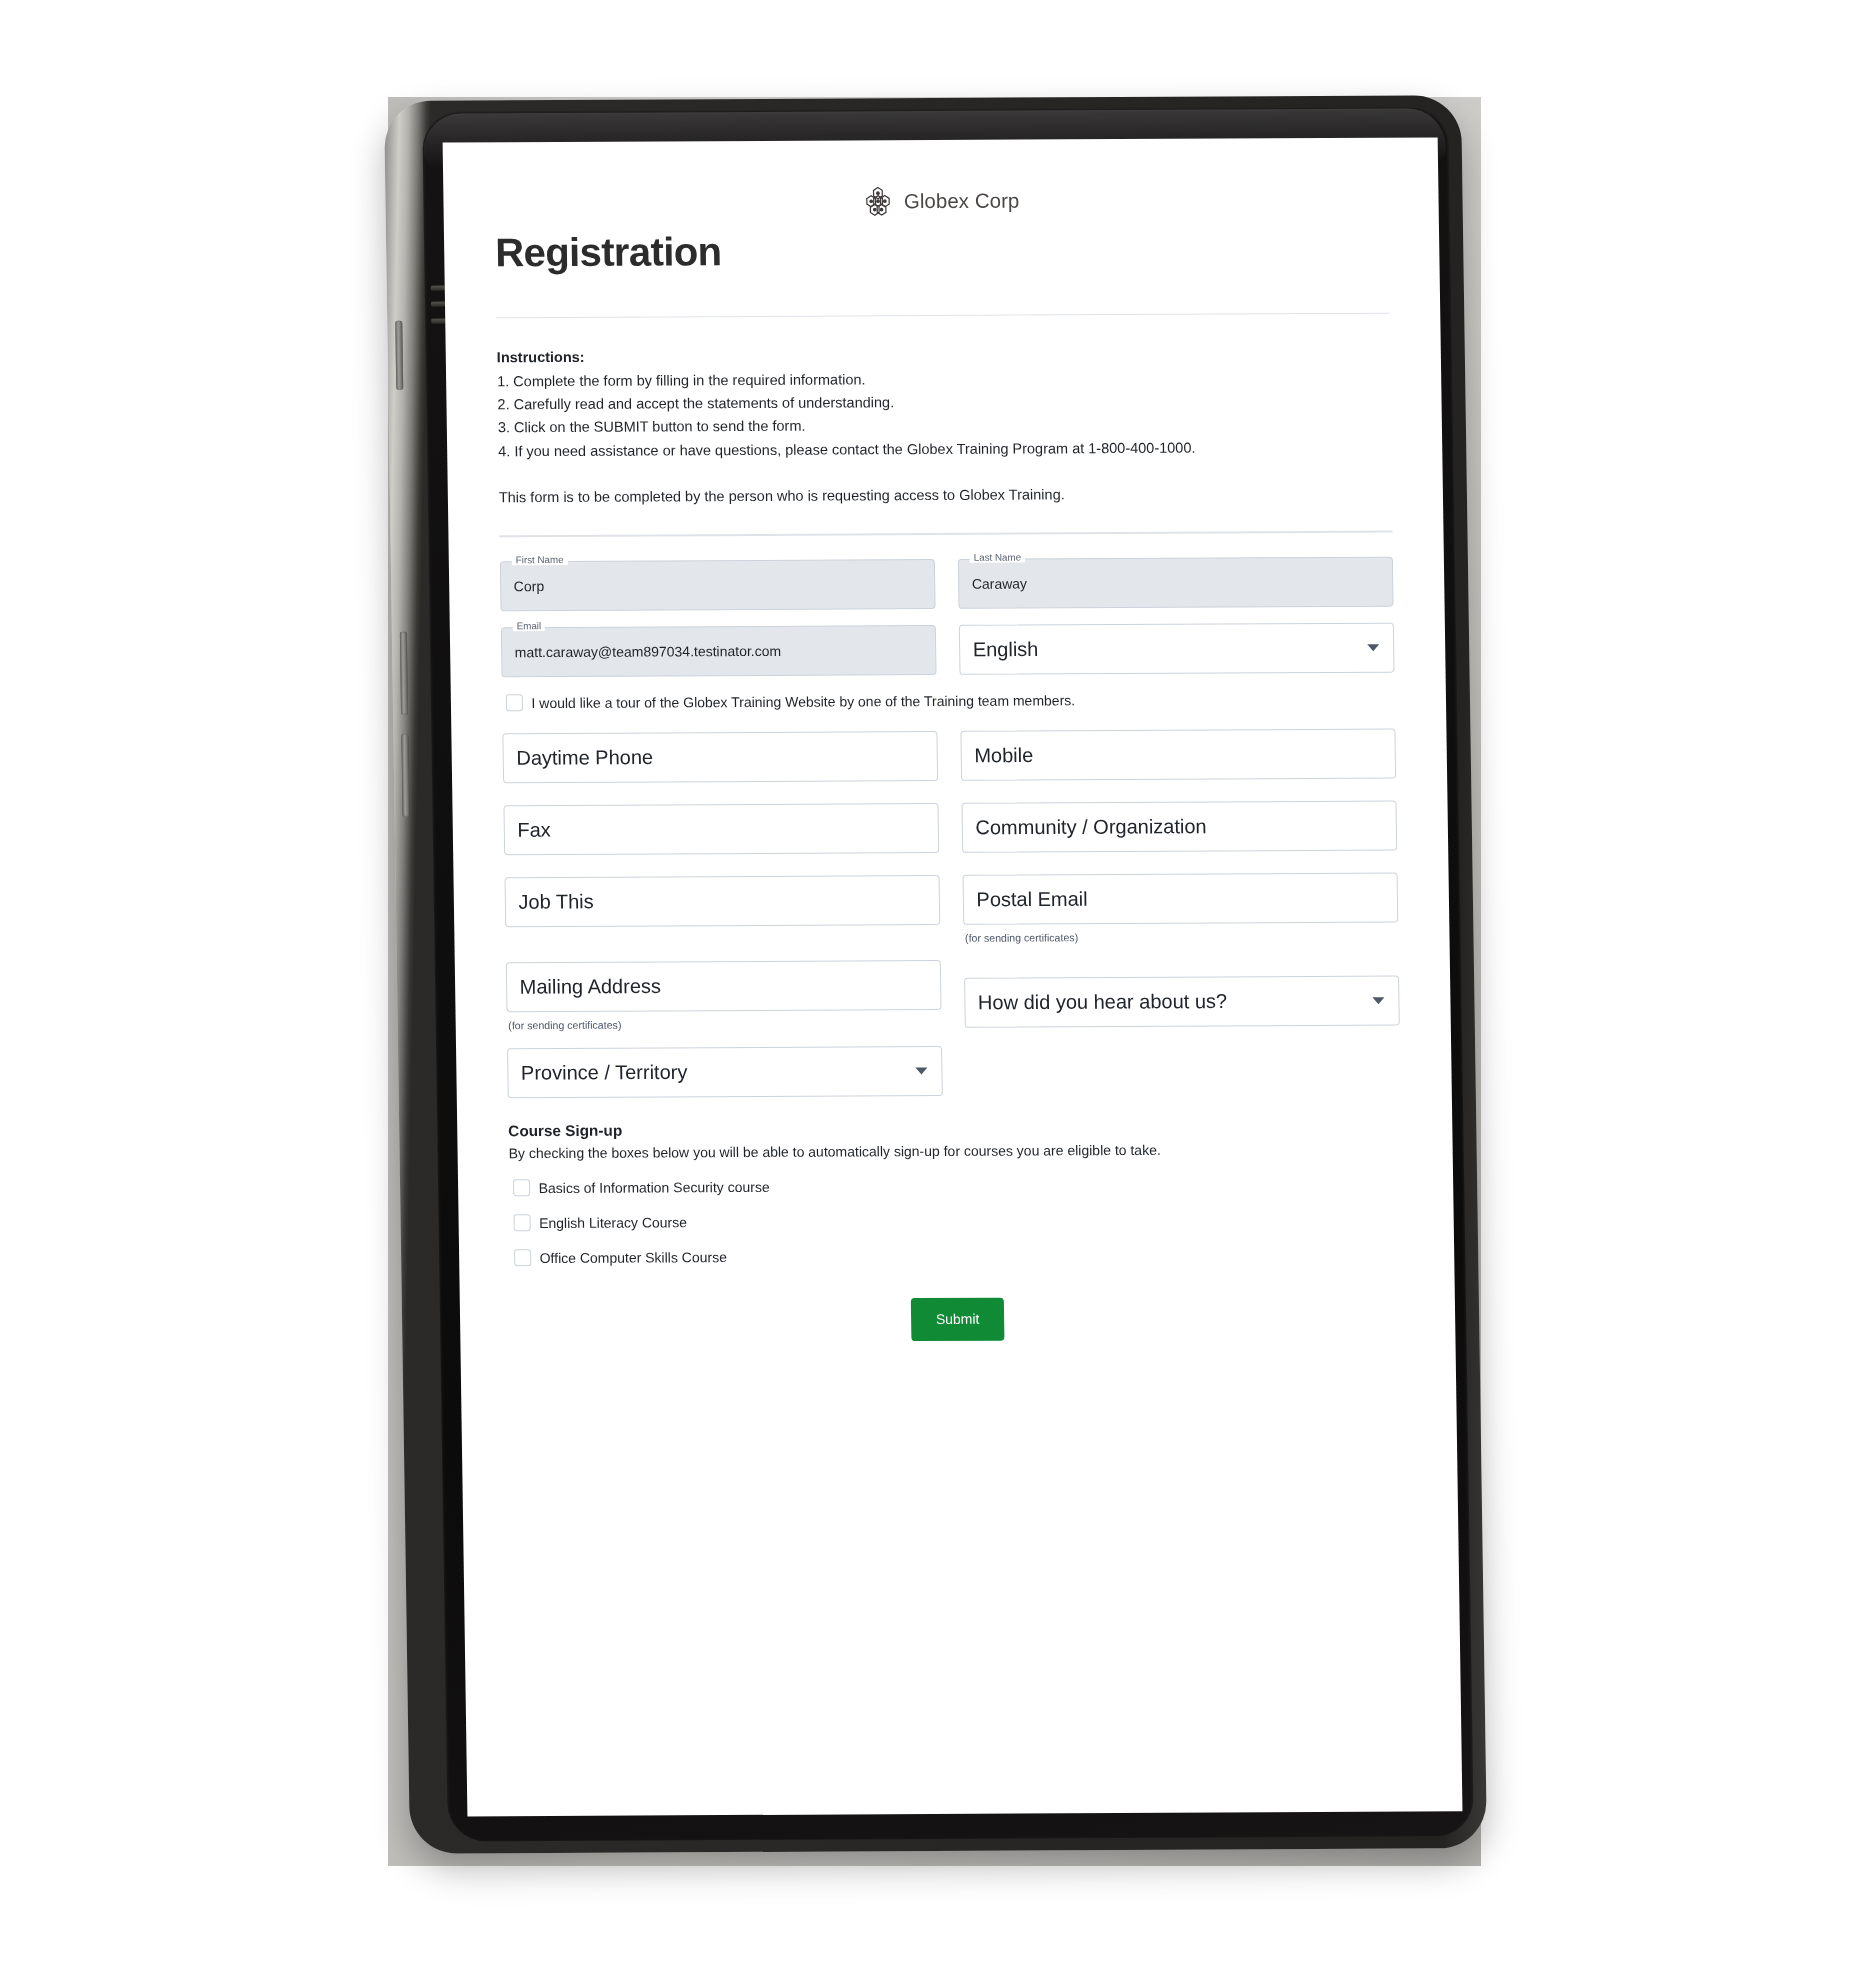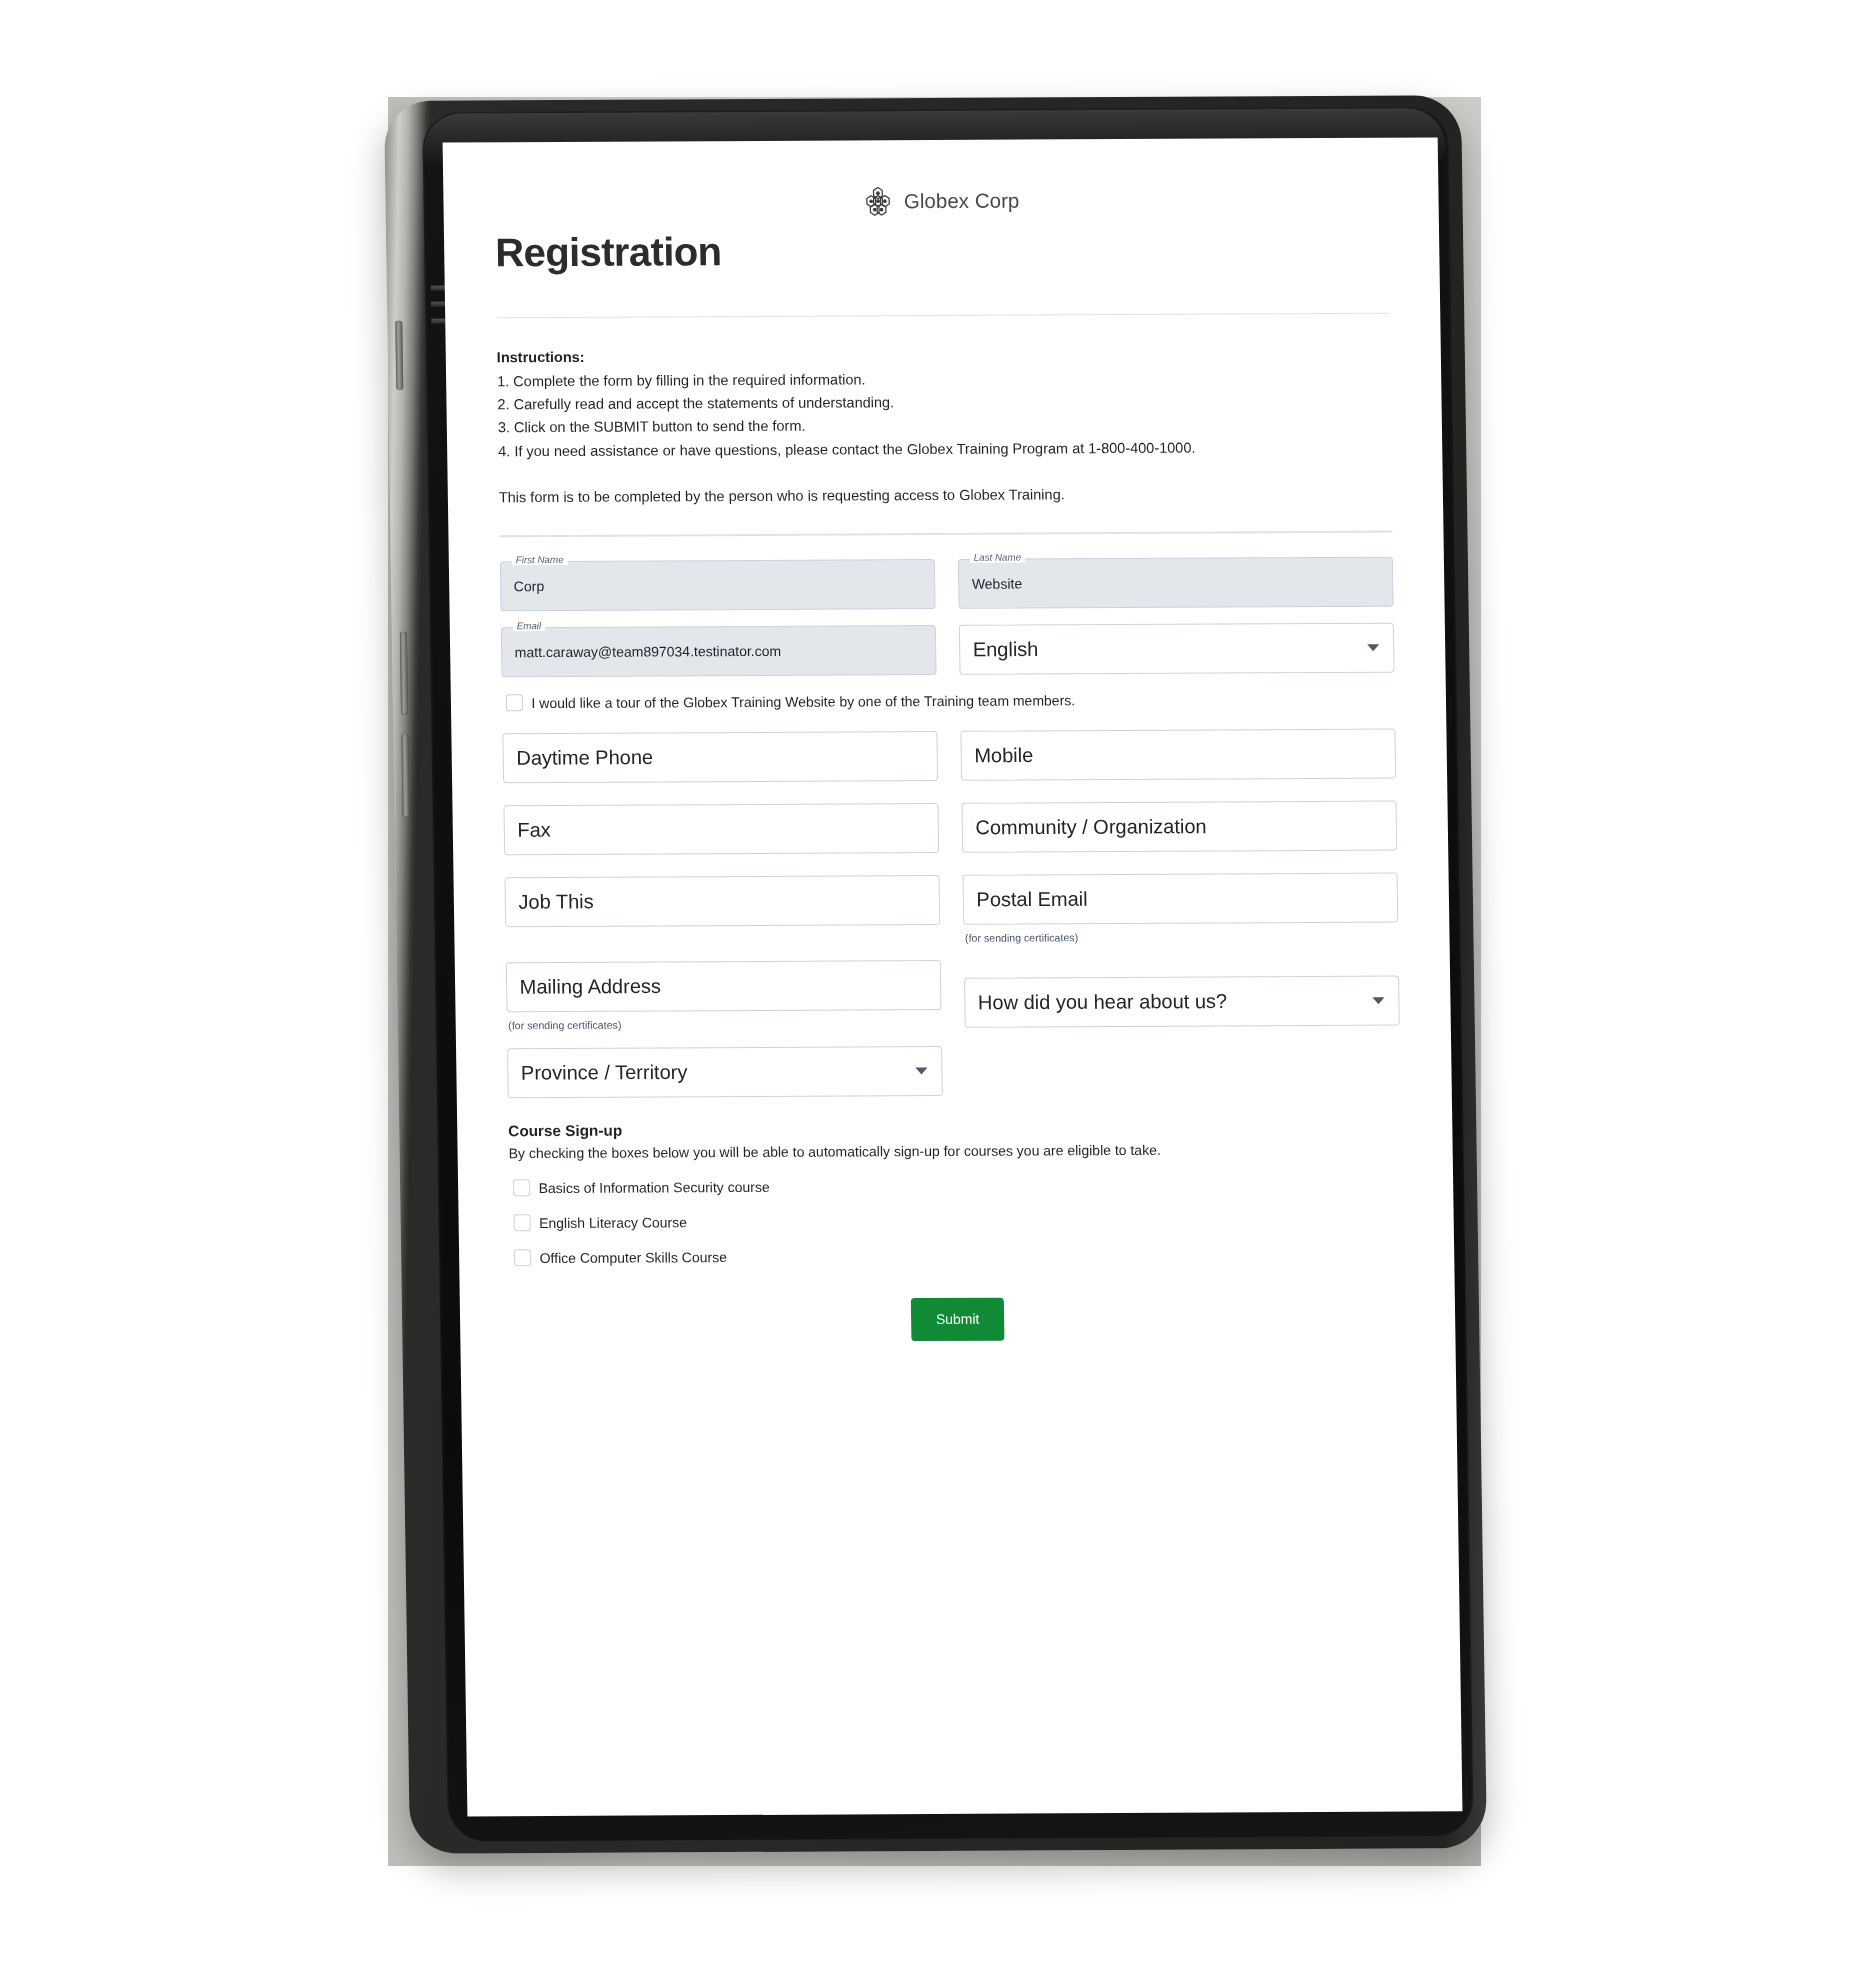--- a/index.html
+++ b/index.html
@@ -202,21 +202,20 @@
   }
   .field .float-label {
     position: absolute;
     top: -6.7px; left: 11px;
     background: #ffffff;
     padding: 0 3.9px;
     font-size: 9.8px;
     color: #5a6472;
     line-height: 1;
     white-space: nowrap;
-    font-style: italic;
   }
   .field.filled .float-label { background: #ffffff; }
   .field .value {
     position: absolute;
     left: 12.6px; top: 50%;
     transform: translateY(-50%);
     font-size: 14px;
     color: #1f2328;
   }
   .field .placeholder {
@@ -356,21 +355,21 @@
           <div class="row">
             <div class="col">
               <div class="field filled">
                 <span class="float-label">First Name</span>
                 <span class="value">Corp</span>
               </div>
             </div>
             <div class="col">
               <div class="field filled">
                 <span class="float-label">Last Name</span>
-                <span class="value">Website</span>
+                <span class="value">Caraway</span>
               </div>
             </div>
           </div>
 
           <div class="row">
             <div class="col">
               <div class="field filled">
                 <span class="float-label">Email</span>
                 <span class="value">matt.caraway@team897034.testinator.com</span>
               </div>

